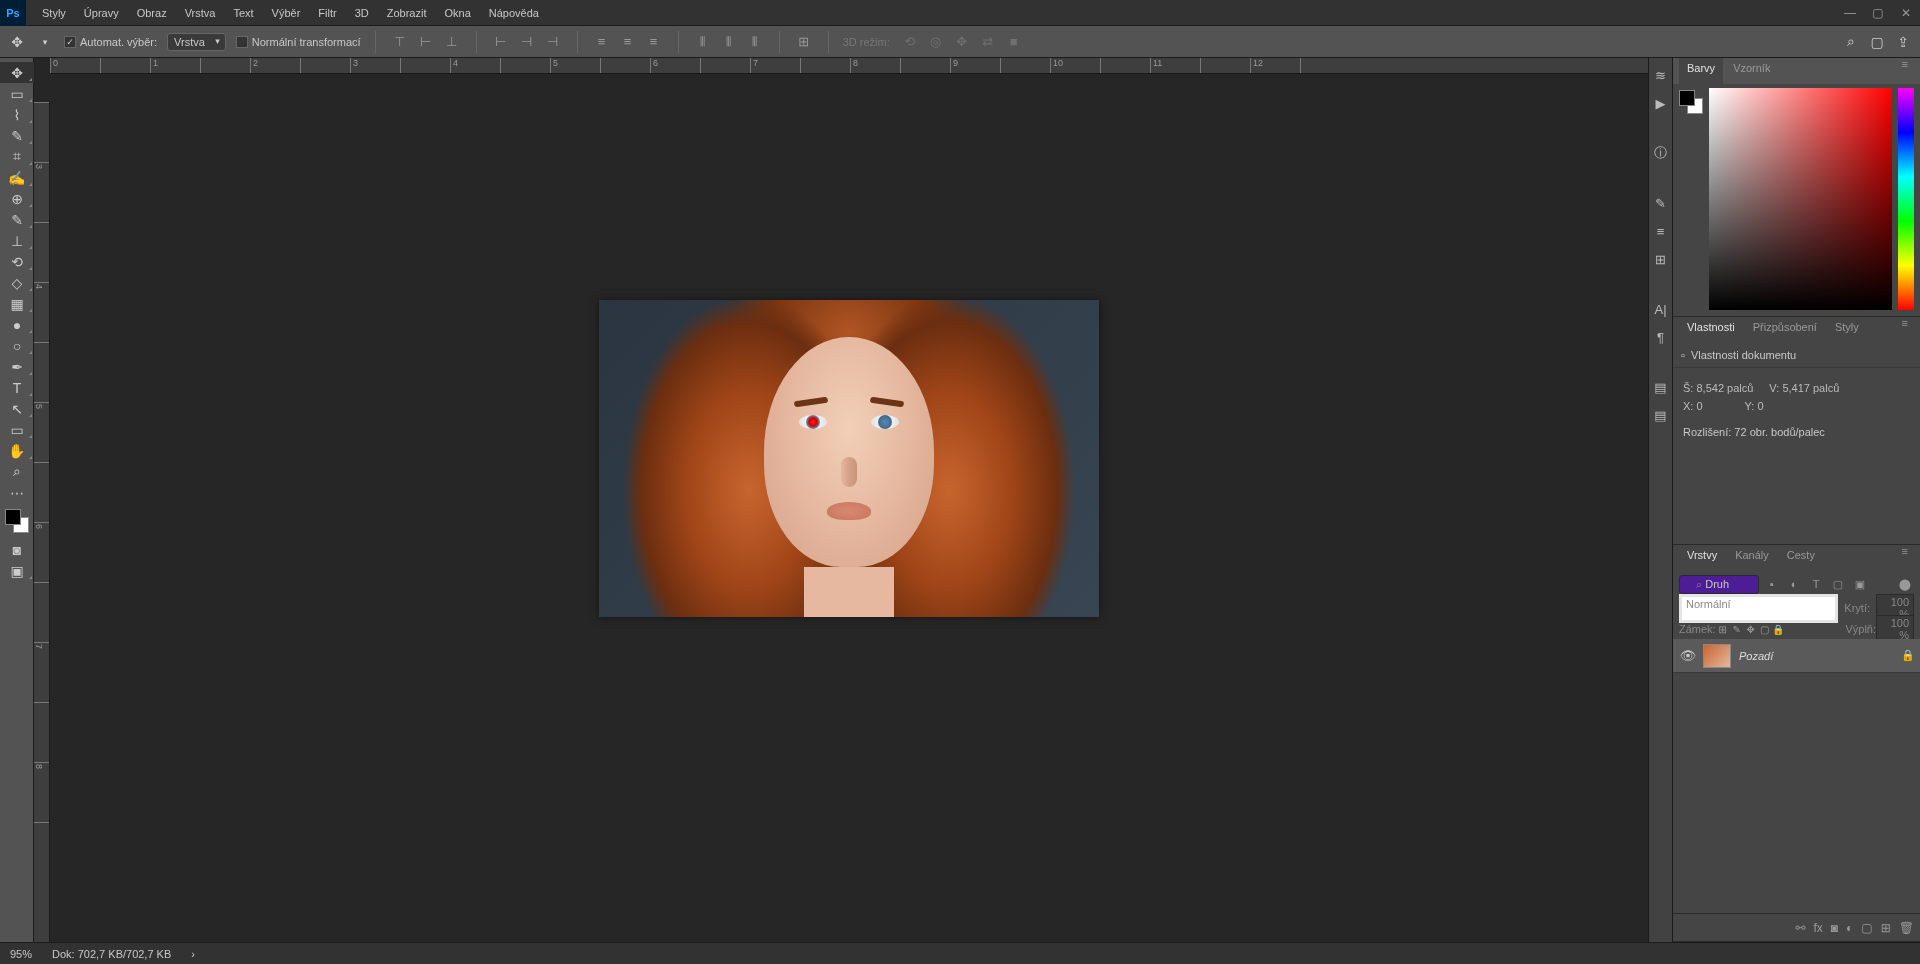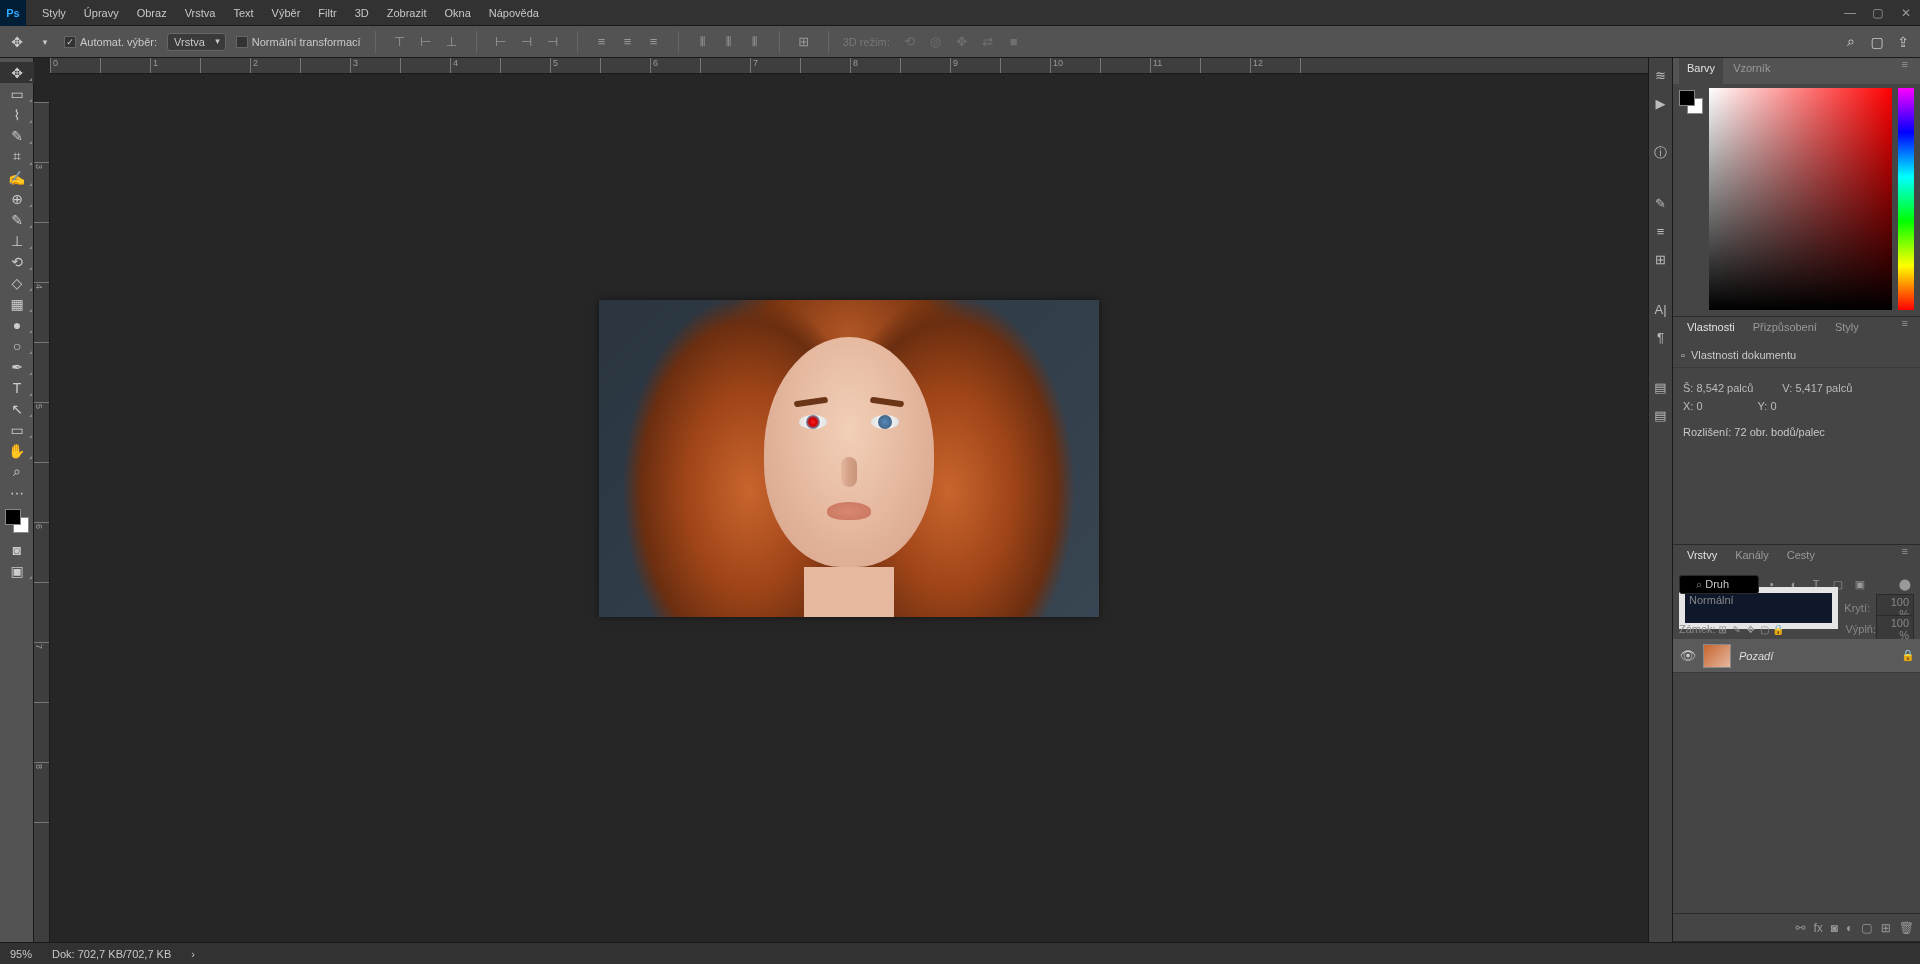--- a/index.html
+++ b/index.html
@@ -65,28 +65,28 @@
 .panel-menu{margin-left:auto;color:#999;padding:0 6px}
 .color-panel{height:232px;position:relative;background:#454545}
 .color-swatch{position:absolute;left:6px;top:6px;width:24px;height:24px}
 .cs-fg{position:absolute;width:16px;height:16px;background:#000;border:1px solid #888;z-index:2}
 .cs-bg{position:absolute;width:16px;height:16px;background:#fff;border:1px solid #888;right:0;bottom:0}
 .picker{position:absolute;left:36px;top:4px;right:28px;bottom:6px;background:linear-gradient(to top,#000,transparent),linear-gradient(to right,#fff,#ff0000)}
 .hue{position:absolute;right:6px;top:4px;width:16px;bottom:6px;background:linear-gradient(to bottom,#f0f,#00f,#0ff,#0f0,#ff0,#f00)}
 .props-panel{flex:0 0 228px;background:#454545}
 .props-body{padding:8px 10px;font-size:10.5px}
 .props-hdr{display:flex;align-items:center;gap:6px;padding:6px 8px;border-bottom:1px solid #3a3a3a}
-.props-row{display:flex;gap:29px;margin:6px 0}
+.props-row{display:flex;gap:16px;margin:6px 0}
 .props-row span{color:#bbb}
 .layers-panel{flex:1;background:#454545;display:flex;flex-direction:column}
 .layer-filter{height:26px;display:flex;align-items:center;padding:0 6px;gap:4px}
-.lf-search{flex:0 0 80px;background:#000000;border:1px solid #2a2a2a;padding:2px 4px 2px 16px;border-radius:3px;position:relative;color:#888}
+.lf-search{flex:0 0 80px;background:#4c1d95;border:1px solid #2a2a2a;padding:2px 4px 2px 16px;border-radius:3px;position:relative;color:#888}
 .lf-ico{width:18px;height:16px;color:#999;display:flex;align-items:center;justify-content:center;font-size:11px}
 .layer-opts{height:22px;display:flex;align-items:center;padding:0 6px;gap:6px;font-size:10px}
-.lo-select{background:#0f172a;border:6px solid #e5e5e5;padding:1px 16px 17px 4px;flex:1;color:#888}
+.lo-select{background:#ffffff;border:3px solid #e5e5e5;padding:1px 16px 10px 4px;flex:1;color:#888}
 .lo-lab{color:#888}
 .lo-val{background:#3a3a3a;border:1px solid #2a2a2a;padding:1px 4px;width:38px;text-align:right;color:#888}
 .layer-lock{height:20px;display:flex;align-items:center;padding:0 6px;font-size:10px}
 .ll-ico{width:14px;height:14px;color:#999;display:flex;align-items:center;justify-content:center;font-size:10px}
 .layer-list{flex:1;overflow:auto}
 .layer-row{height:34px;display:flex;align-items:center;background:#5a5a5a;border-bottom:1px solid #3a3a3a}
 .layer-eye{width:30px;text-align:center;color:#ccc;font-size:13px}
 .layer-thumb{width:28px;height:24px;background:linear-gradient(135deg,#c8652e,#e5b89f);border:1px solid #888;margin-right:8px}
 .layer-name{flex:1;font-style:italic;color:#ddd}
 .layer-lock-ico{width:24px;color:#999;text-align:center}

